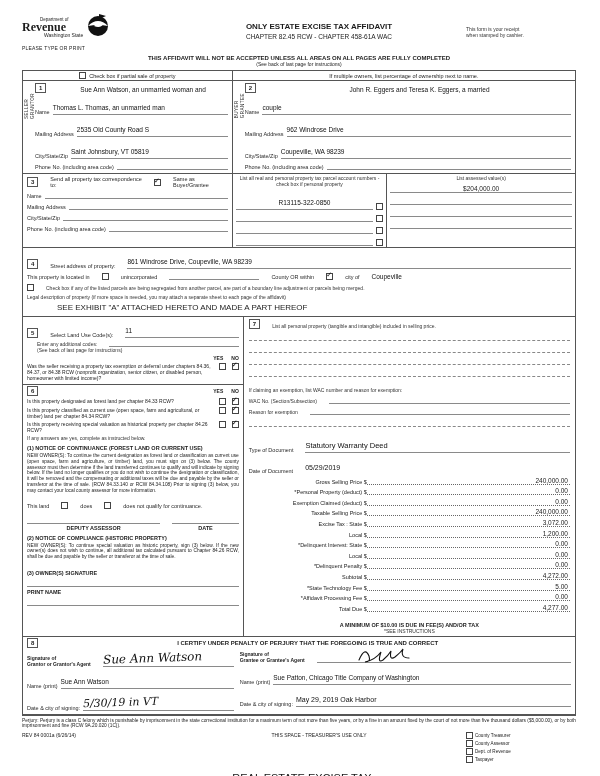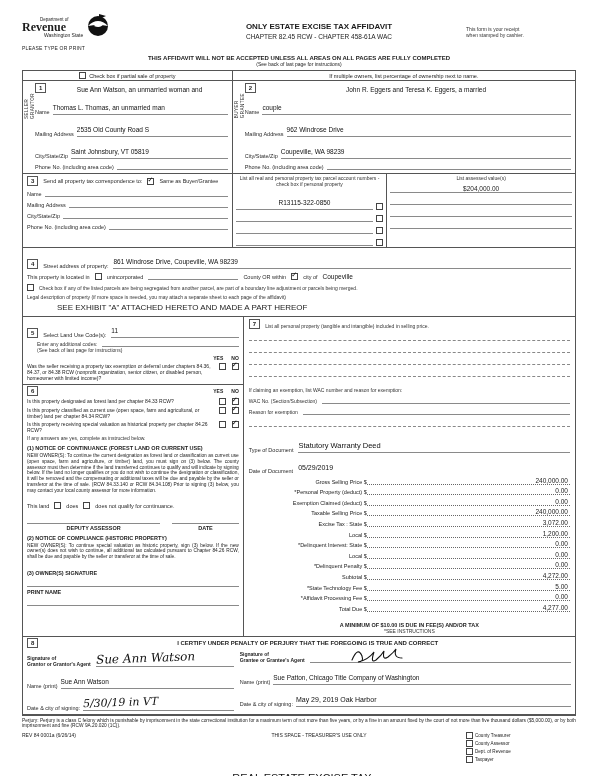--- a/index.html
+++ b/index.html
@@ -4,21 +4,21 @@
 <style>
   html,body{margin:0;padding:0;background:#fff;}
   body{width:600px;height:776px;font-family:"Liberation Sans",sans-serif;color:#1c1c1c;overflow:hidden;}
   .page{position:relative;width:600px;height:776px;box-sizing:border-box;padding:12px 24px 0 22px;}
   
   .b{font-weight:bold;}
   .lbl{font-size:5.5px;color:#2a2a2a;}
   .tiny{font-size:5px;color:#333;}
   .val{font-size:6.5px;color:#111;}
   .ul{border-bottom:1px solid #8a8a8a;}
-  .frow{display:flex;align-items:flex-end;gap:5px;}
+  .frow{display:flex;align-items:flex-end;gap:12px;}
   .grow{flex:1;}
   .numbox{display:inline-block;border:1px solid #555;font-size:6px;font-weight:bold;padding:0 3px;line-height:8px;background:#fff;}
   .cb{display:inline-block;width:5px;height:5px;border:1px solid #444;position:relative;flex:none;vertical-align:middle;}
   .cb.ck::after{content:"✓";position:absolute;left:-1px;top:-3px;font-size:7px;color:#111;}
   
   .hdr{display:flex;align-items:flex-start;}
   .logoblk{width:150px;}
   .logorow{display:flex;align-items:center;gap:2px;}
   .dept{font-size:4.5px;margin-left:18px;}
   .rev{font-family:"Liberation Serif",serif;font-weight:bold;font-size:12px;line-height:10px;}

